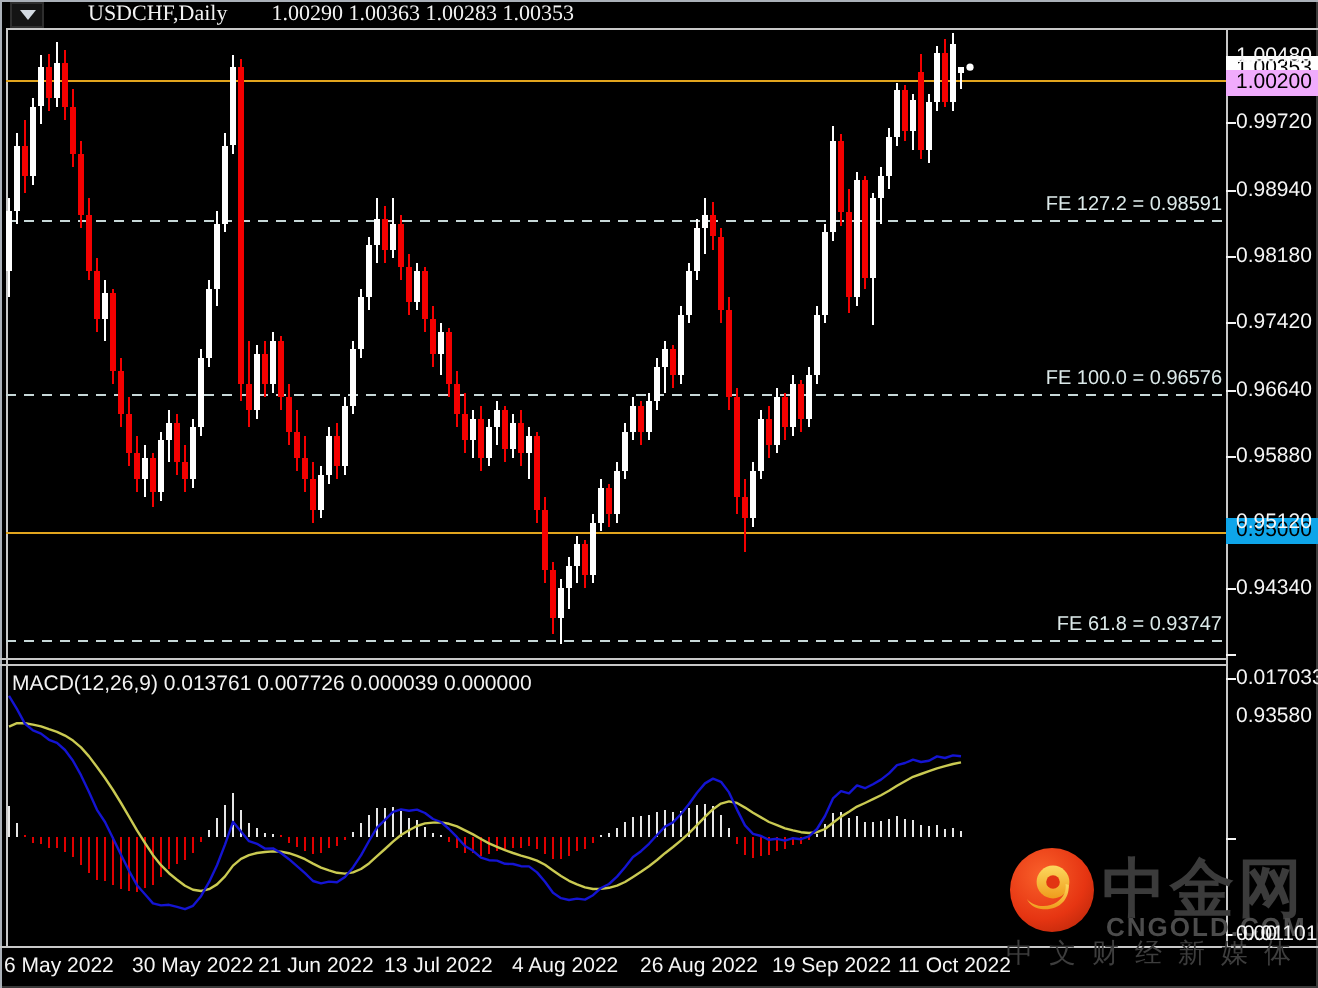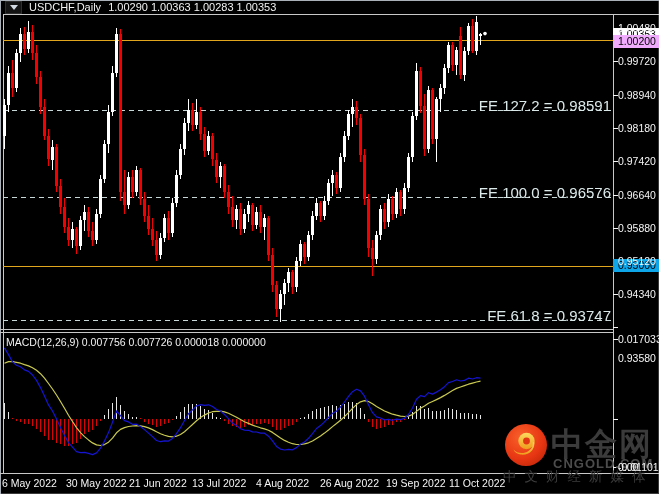--- a/index.html
+++ b/index.html
@@ -6,28 +6,28 @@
   #root{
     position:relative;width:659px;height:494px;background:#000;overflow:hidden;
     font-family:"Liberation Sans","DejaVu Sans",sans-serif;
     box-shadow:inset 1px 1px 0 #aab0b8, inset -1px -1px 0 #3a3a3a;
   }
   #chart-svg{position:absolute;left:0;top:0;z-index:1;}
   .wm{position:absolute;z-index:2;}
   .lbl{position:absolute;z-index:3;white-space:nowrap;}
   #title-bar{
     position:absolute;left:5px;top:1px;height:12px;z-index:5;
-    display:flex;align-items:center;gap:7px;color:#f2f2f2;font-size:11px;
+    display:flex;align-items:center;gap:22px;color:#f2f2f2;font-size:11px;font-family:Liberation Serif, serif;
   }
   #menu-btn{width:15px;height:11px;background:#141414;border:1px solid #2e2e2e;
     display:flex;align-items:center;justify-content:center;cursor:pointer;}
   #menu-tri{width:0;height:0;border-left:4px solid transparent;border-right:4px solid transparent;
     border-top:5px solid #d4dae2;}
   #macd-title{position:absolute;left:6px;top:336px;color:#f2f2f2;font-size:10.5px;z-index:3;white-space:nowrap;}
-  .fib-label{color:#dce9e9;font-size:15px;right:48px;text-align:right;}
+  .fib-label{color:#dce9e9;font-size:10px;right:48px;text-align:right;}
   .badge{position:absolute;left:613px;width:46px;height:13px;font-size:10.5px;color:#000;
     line-height:13px;padding-left:5px;box-sizing:border-box;}
   #badge-current{background:#ffffff;z-index:3;}
   #badge-upper{background:#f0abfc;z-index:4;}
   #badge-lower{background:#0ea5e9;z-index:3;}
   .ptick{position:absolute;left:618px;color:#f5f5f5;font-size:10.5px;z-index:3;white-space:nowrap;}
   .dlabel{position:absolute;top:477px;color:#f5f5f5;font-size:10.5px;z-index:3;white-space:nowrap;}
   #wm-brand{left:551px;top:423px;font-size:32px;font-weight:bold;color:#3b3b3b;letter-spacing:2px;}
   #wm-domain{left:553px;top:456px;font-size:13px;font-weight:bold;color:#4c4c4c;letter-spacing:1px;}
   #wm-slogan{left:503px;top:468px;font-size:13.5px;color:#3d3d3d;letter-spacing:8px;}
@@ -451,21 +451,21 @@
   <div id="wm-slogan" class="wm">中文财经新媒体</div>
 
   <div id="title-bar">
     <span id="menu-btn">
       <span id="menu-tri"></span>
     </span>
     <span>USDCHF,Daily</span>
     <span>1.00290 1.00363 1.00283 1.00353</span>
   </div>
 
-  <div id="macd-title">MACD(12,26,9) 0.007756 0.007726 0.000018 0.000000</div>
+  <div id="macd-title">MACD(12,26,9) 0.013761 0.007726 0.000039 0.000000</div>
 
   <div id="fib0" class="lbl fib-label" style="top: 97px;">FE 127.2 = 0.98591</div>
   <div id="fib1" class="lbl fib-label" style="top: 184.35px;">FE 100.0 = 0.96576</div>
   <div id="fib2" class="lbl fib-label" style="top: 306.987px;">FE 61.8 = 0.93747</div>
 
   <div id="badge-current" class="badge" style="top: 28px;">1.00353</div>
   <div id="badge-upper" class="badge" style="top: 35px;">1.00200</div>
   <div id="badge-lower" class="badge" style="top: 259px;">0.95000</div>
 
   <div id="price-axis">

